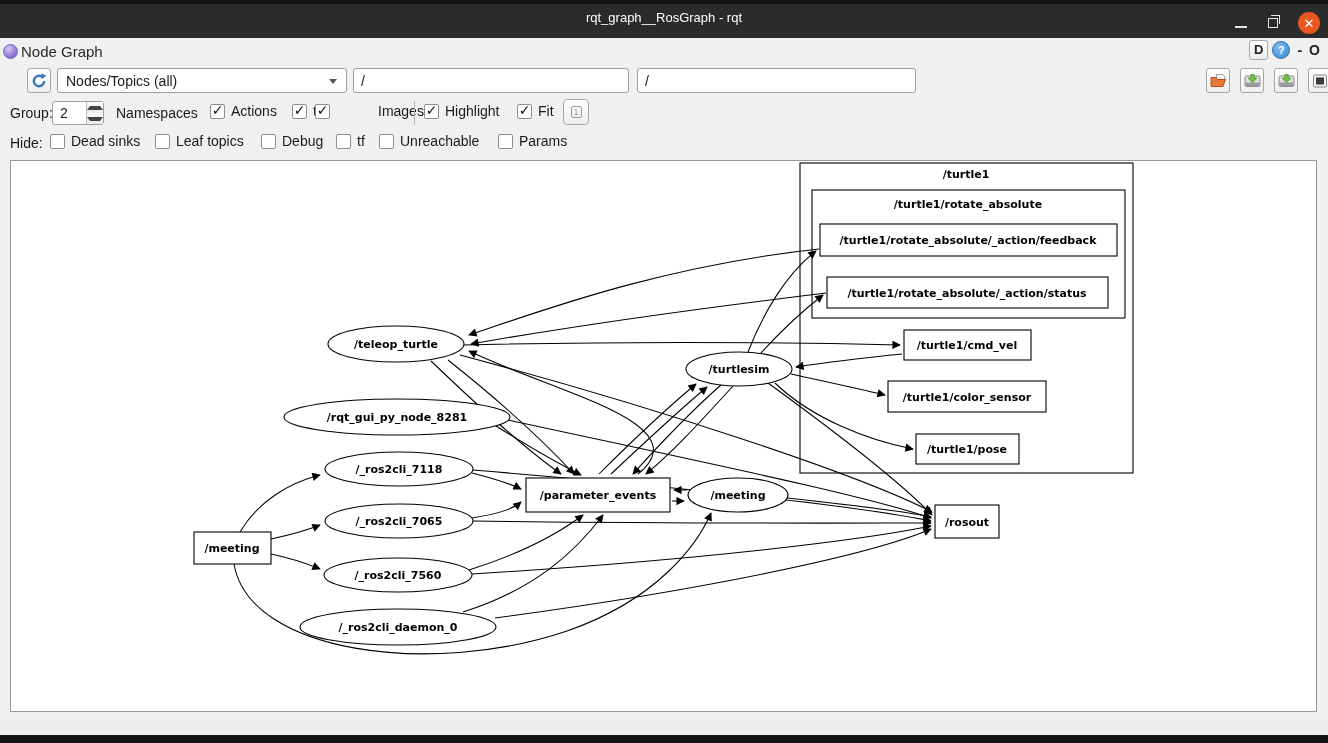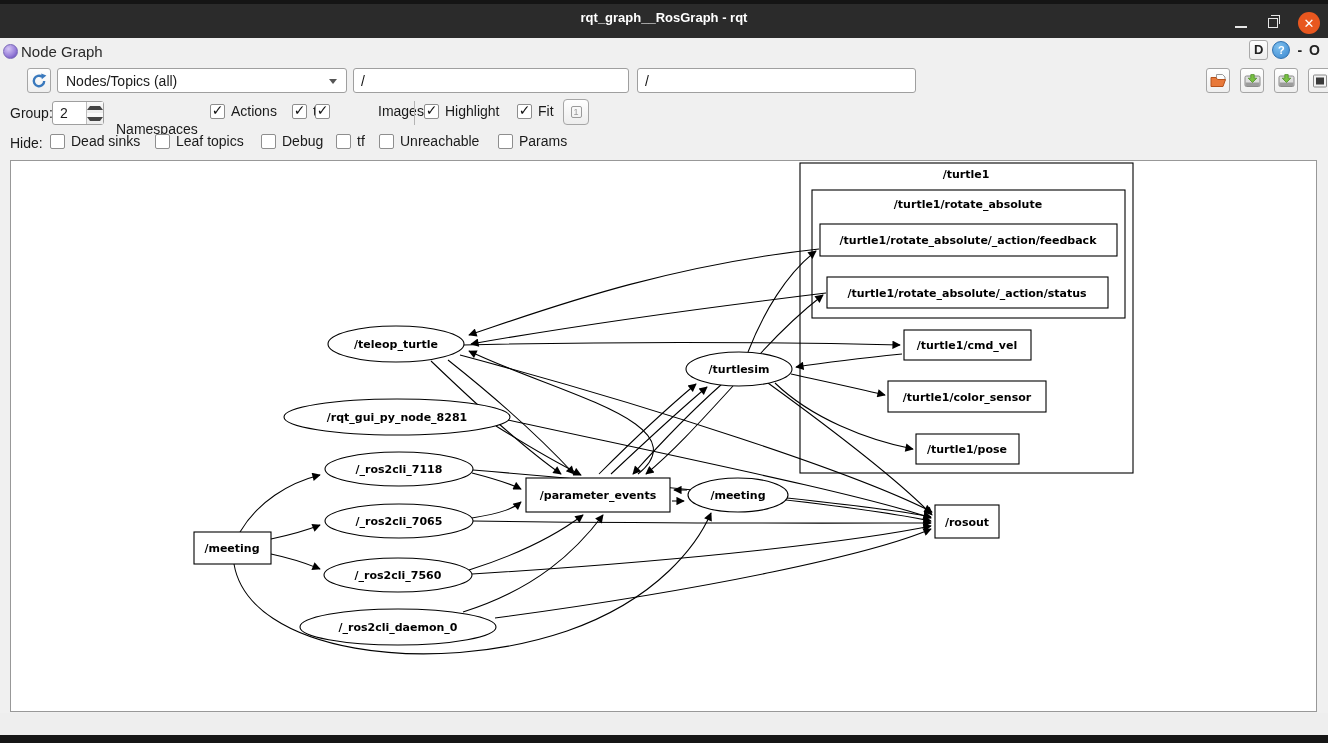--- a/index.html
+++ b/index.html
@@ -4,21 +4,21 @@
 <style>
   html,body{margin:0;padding:0;background:#101010;}
   *{box-sizing:border-box;}
   #app{position:relative;width:1328px;height:743px;background:#f0f0f0;overflow:hidden;
        font-family:"Liberation Sans","DejaVu Sans",sans-serif;font-size:13px;color:#1a1a1a;}
 
   
   .titlebar{position:absolute;left:0;top:0;width:1328px;height:38px;background:#2b2b2b;
             border-top:4px solid #151515;}
   .titlebar .title{position:absolute;left:0;right:0;top:6px;text-align:center;color:#fff;
-                   font-weight:bold;font-size:13px;}
+                   font-weight:normal;font-size:13px;}
   .winbtn{position:absolute;top:8px;width:22px;height:22px;display:flex;align-items:center;justify-content:center;}
   .minimize-glyph{width:12px;height:2px;background:#e6e6e6;margin-top:8px;}
   .maximize-glyph{width:10px;height:10px;border:1.5px solid #e6e6e6;position:relative;}
   .maximize-glyph:before{content:"";position:absolute;left:2px;top:-4px;width:8px;height:8px;
                          border-top:1.5px solid #e6e6e6;border-right:1.5px solid #e6e6e6;}
   .close-circle{width:22px;height:22px;border-radius:50%;background:#e8571f;color:#fff;
                 display:flex;align-items:center;justify-content:center;font-size:13px;line-height:1;}
 
   
   .panel-header{position:absolute;left:0;top:38px;width:1328px;height:26px;background:#f0f0f0;
@@ -153,21 +153,21 @@
       <div class="spinval">2</div>
       <div class="spincol">
         <div>
             <div class="up-arrow"></div>
           </div>
         <div>
             <div class="down-arrow"></div>
           </div>
       </div>
     </div>
-    <div class="rlabel" style="left:116px;margin-top:16px;">Namespaces</div>
+    <div class="rlabel" style="left:116px;">Namespaces</div>
     <div class="cbgroup" style="left:210px;">
       <div class="cb checked"></div>
       <div class="cblabel">Actions</div>
     </div>
     <div class="cbgroup" style="left:292px;">
       <div class="cb checked"></div>
       <div class="cblabel">tf</div>
     </div>
     <div class="cbgroup" style="left:315px;gap:48px;">
       <div class="cb checked"></div>

